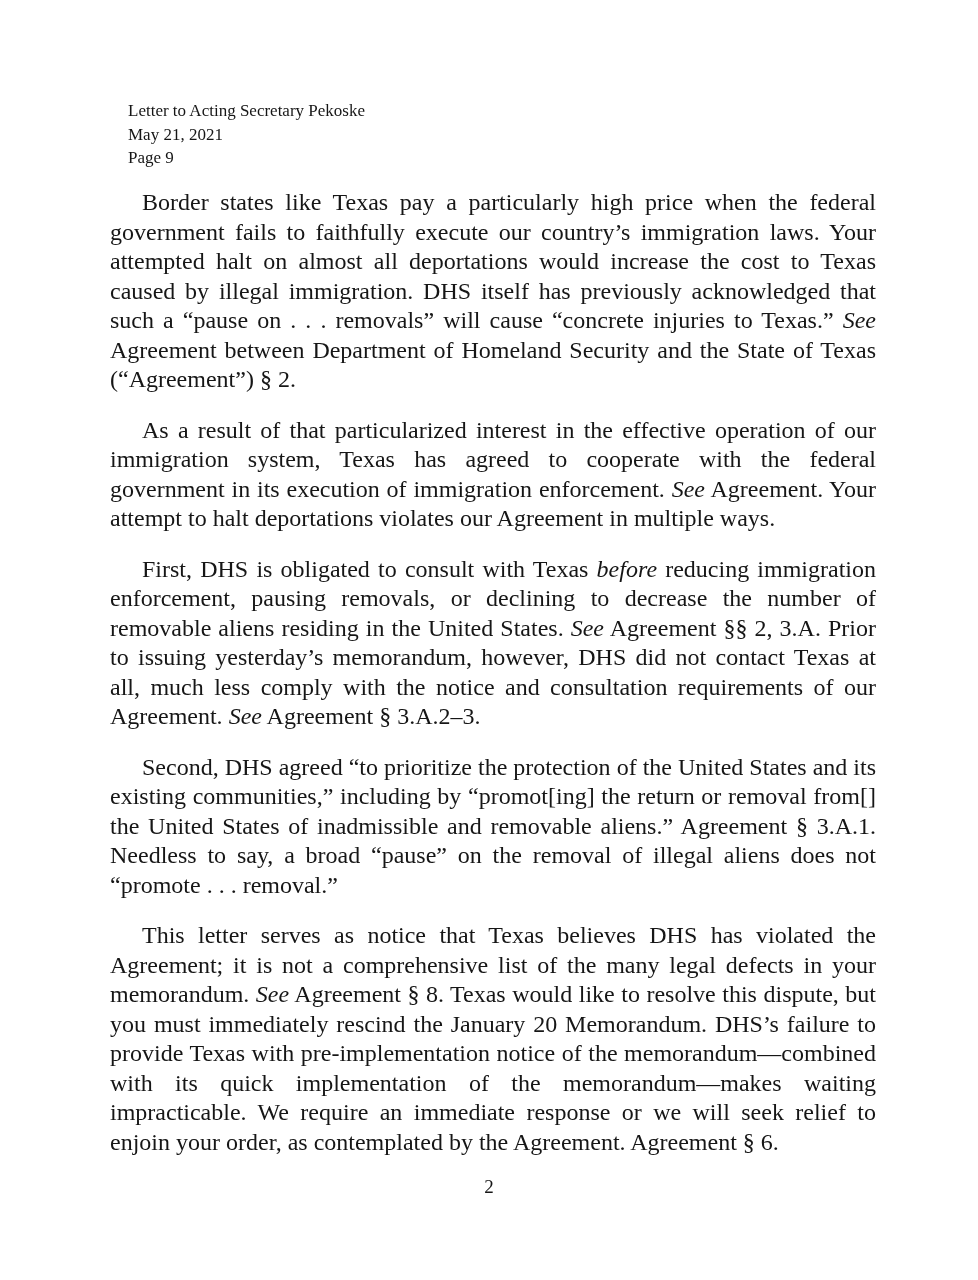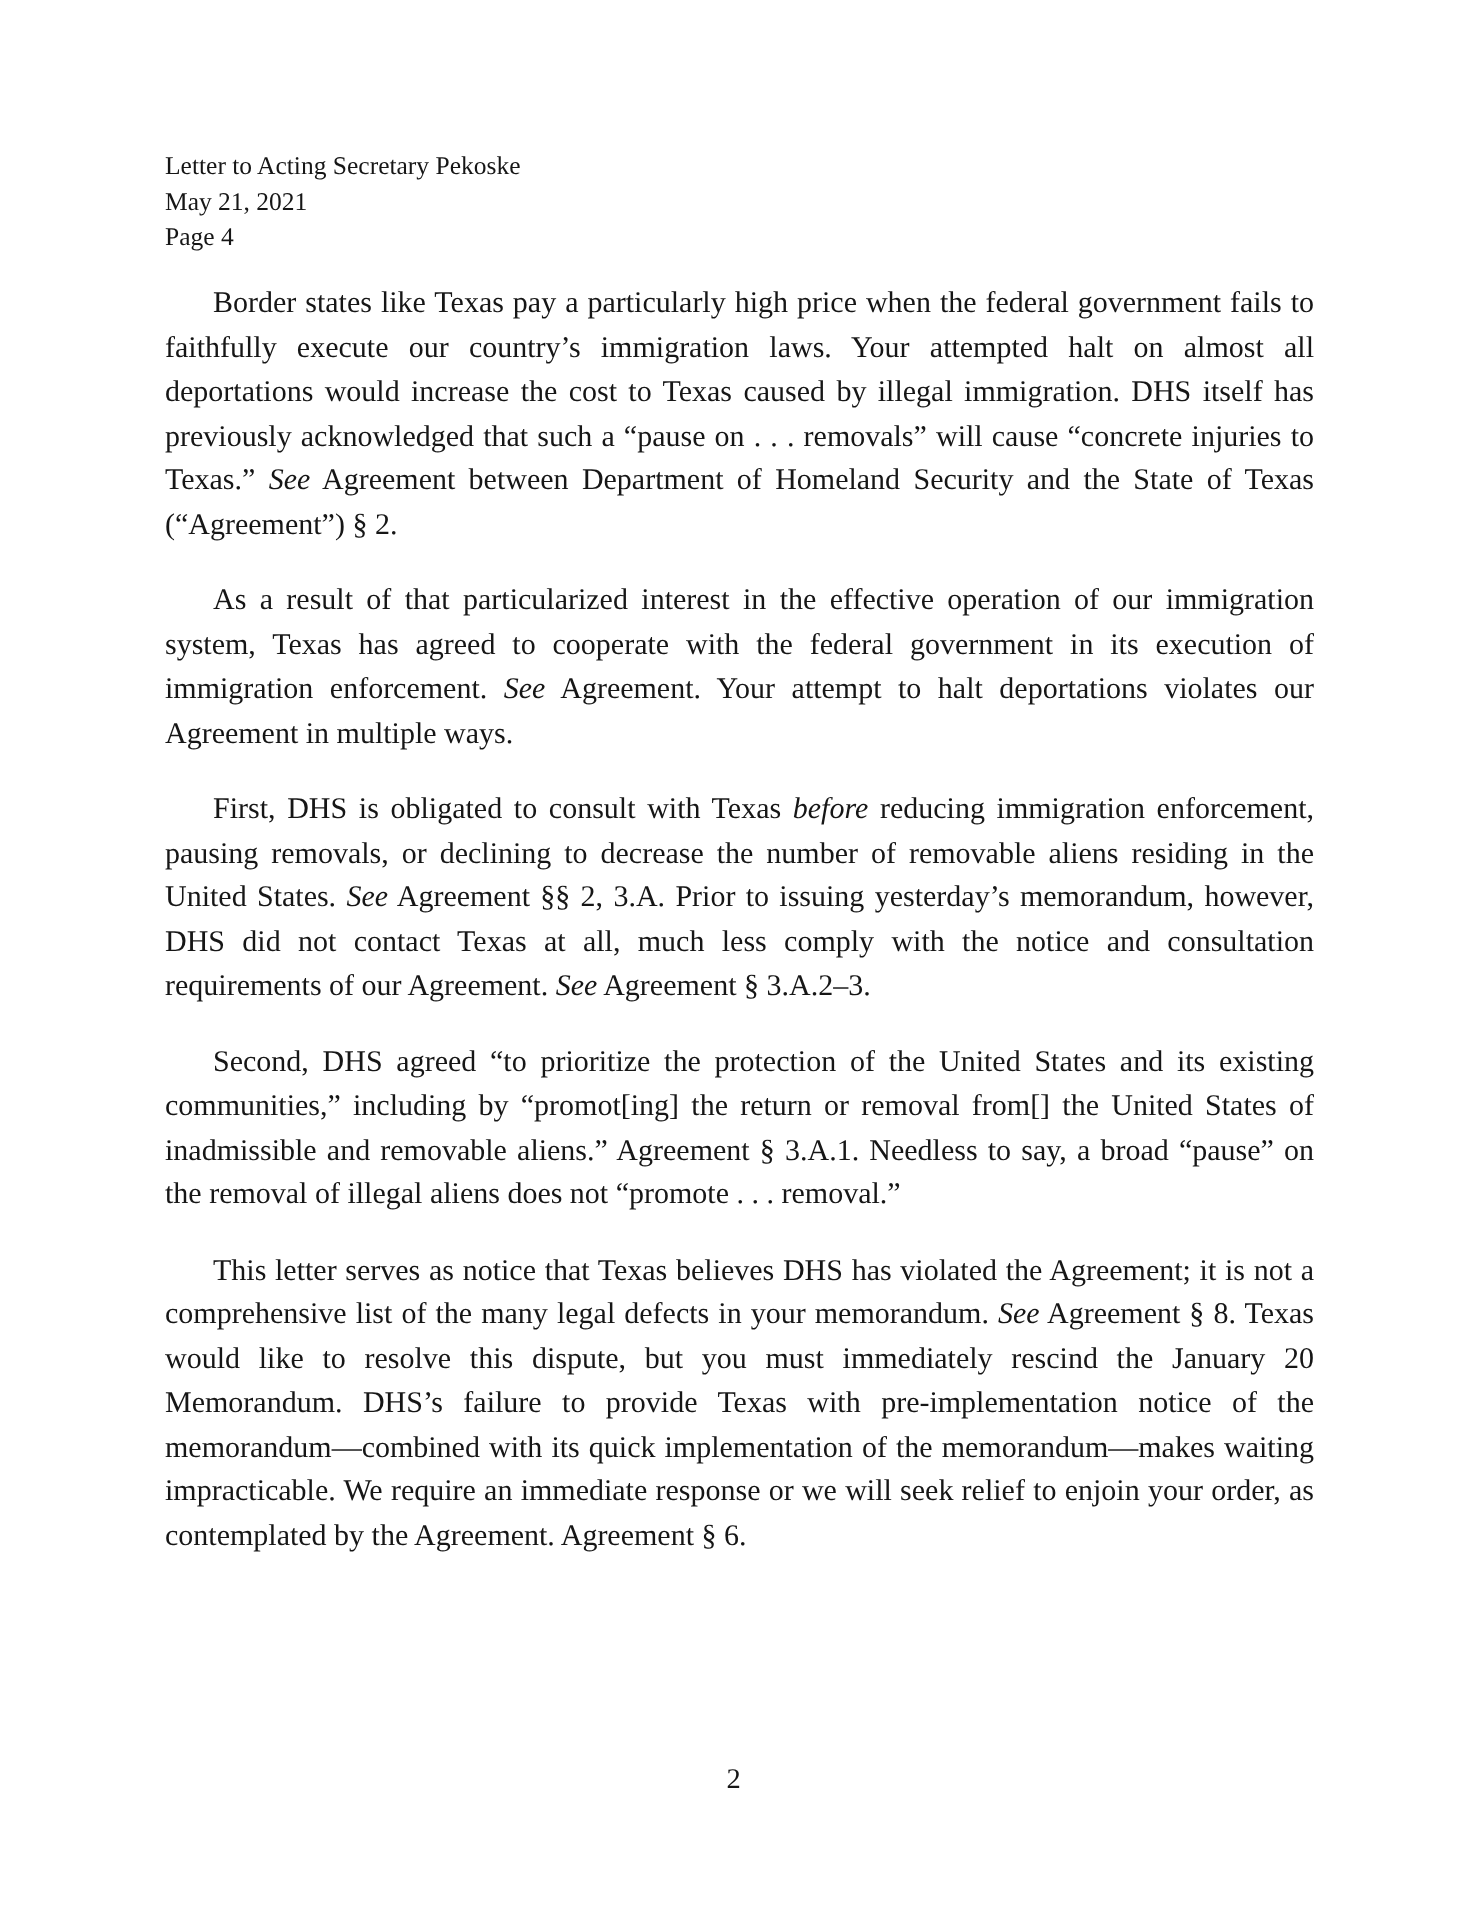--- a/index.html
+++ b/index.html
@@ -12,31 +12,31 @@
     width: 978px;
     height: 1280px;
     background: #ffffff;
     font-family: "Liberation Serif", serif;
     color: #161616;
     overflow: hidden;
   }
   .letter-header {
     position: absolute;
     top: 99px;
-    left: 110px;
+    left: 128px;
     font-size: 17px;
     line-height: 23.5px;
     white-space: nowrap;
   }
   .letter-body {
     position: absolute;
     top: 188px;
     left: 110px;
     width: 766px;
-    font-size: 20px;
+    font-size: 24px;
     line-height: 29.5px;
     text-align: justify;
   }
   .para {
     margin: 0 0 21px 0;
     text-indent: 32px;
   }
   .para em {
     font-style: italic;
   }
@@ -50,21 +50,21 @@
   }
 </style>
 </head>
 <body>
 
 <div class="page">
 
   <header class="letter-header">
     <div>Letter to Acting Secretary Pekoske</div>
     <div>May 21, 2021</div>
-    <div>Page 4</div>
+    <div>Page 9</div>
   </header>
 
   <main class="letter-body">
       <p class="para"><span>Border states like Texas pay a particularly high price when the federal government fails to faithfully execute our country’s immigration laws. Your attempted halt on almost all deportations would increase the cost to Texas caused by illegal immigration. DHS itself has previously acknowledged that such a “pause on&nbsp;.&nbsp;.&nbsp;. removals” will cause “concrete injuries to Texas.” </span><em>See</em><span> Agreement between Department of Homeland Security and the State of Texas (“Agreement”) §&nbsp;2.</span></p>
       <p class="para"><span>As a result of that particularized interest in the effective operation of our immigration system, Texas has agreed to cooperate with the federal government in its execution of immigration enforcement. </span><em>See</em><span> Agreement. Your attempt to halt deportations violates our Agreement in multiple ways.</span></p>
       <p class="para"><span>First, DHS is obligated to consult with Texas </span><em>before</em><span> reducing immigration enforcement, pausing removals, or declining to decrease the number of removable aliens residing in the United States. </span><em>See</em><span> Agreement §§&nbsp;2, 3.A. Prior to issuing yesterday’s memorandum, however, DHS did not contact Texas at all, much less comply with the notice and consultation requirements of our Agreement. </span><em>See</em><span> Agreement §&nbsp;3.A.2–3.</span></p>
       <p class="para"><span>Second, DHS agreed “to prioritize the protection of the United States and its existing communities,” including by “promot[ing] the return or removal from[] the United States of inadmissible and removable aliens.” Agreement §&nbsp;3.A.1. Needless to say, a broad “pause” on the removal of illegal aliens does not “promote&nbsp;.&nbsp;.&nbsp;. removal.”</span></p>
       <p class="para"><span>This letter serves as notice that Texas believes DHS has violated the Agreement; it is not a comprehensive list of the many legal defects in your memorandum. </span><em>See</em><span> Agreement §&nbsp;8. Texas would like to resolve this dispute, but you must immediately rescind the January 20 Memorandum. DHS’s failure to provide Texas with pre-implementation notice of the memorandum—combined with its quick implementation of the memorandum—makes waiting impracticable. We require an immediate response or we will seek relief to enjoin your order, as contemplated by the Agreement. Agreement §&nbsp;6.</span></p>
     </main>
 

